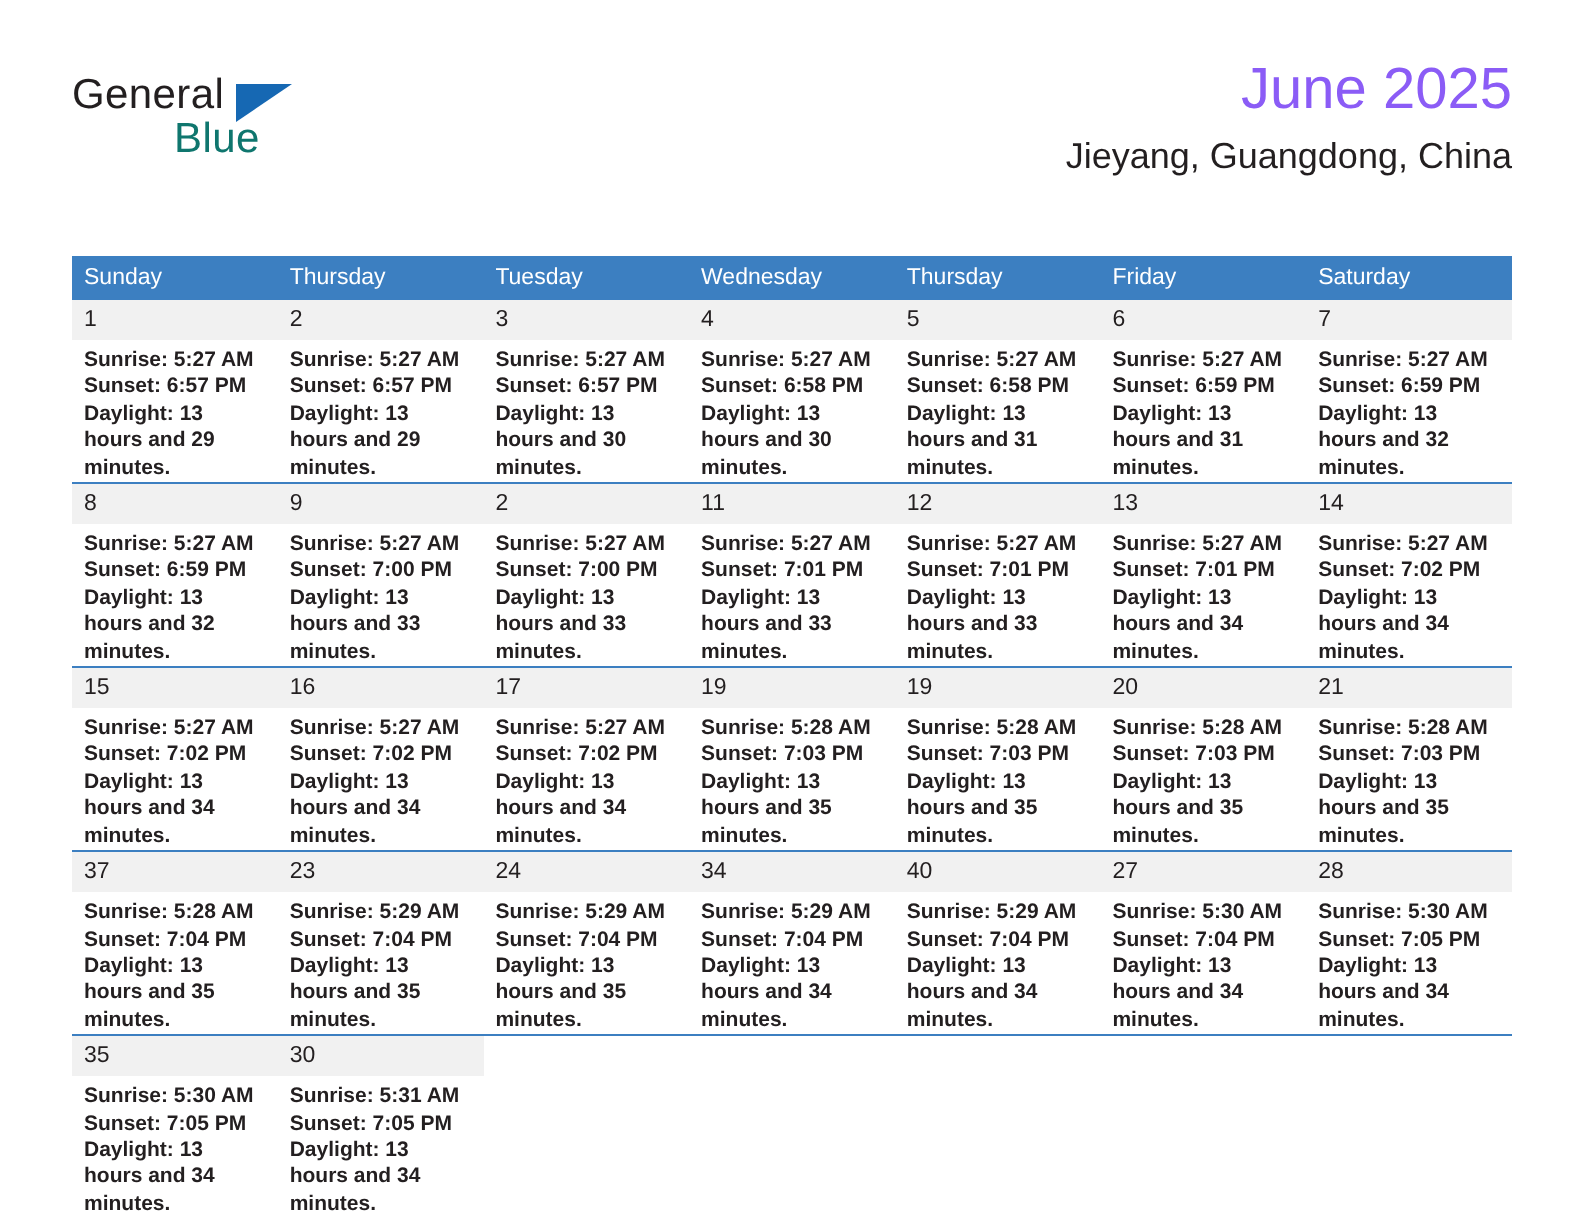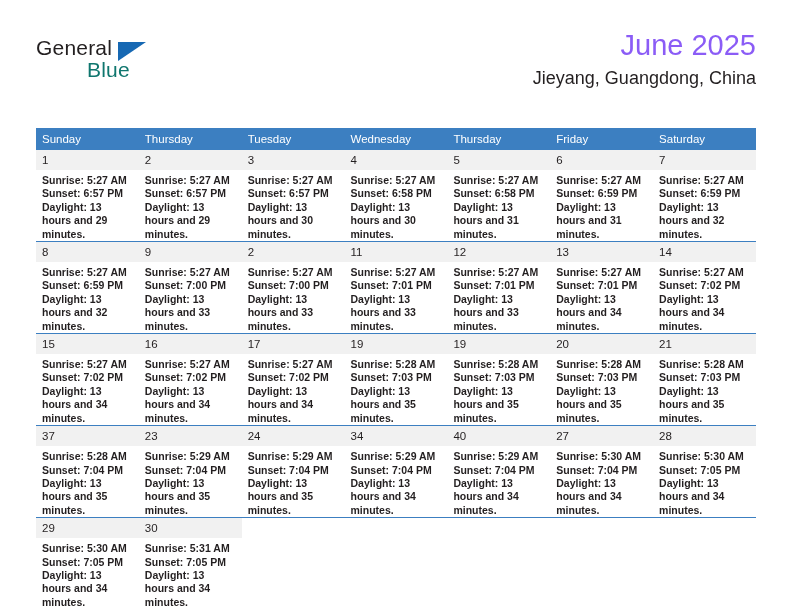--- a/index.html
+++ b/index.html
@@ -412,21 +412,21 @@
             <div class="daynum">28</div>
             <div class="info">
               <div>Sunrise: 5:30 AM</div>
               <div>Sunset: 7:05 PM</div>
               <div class="daylight">Daylight: 13 hours and 34 minutes.</div>
             </div>
           </td>
         </tr>
         <tr class="week-row">
           <td>
-            <div class="daynum">29</div>
+            <div class="daynum">35</div>
             <div class="info">
               <div>Sunrise: 5:30 AM</div>
               <div>Sunset: 7:05 PM</div>
               <div class="daylight">Daylight: 13 hours and 34 minutes.</div>
             </div>
           </td>
           <td>
             <div class="daynum">30</div>
             <div class="info">
               <div>Sunrise: 5:31 AM</div>

